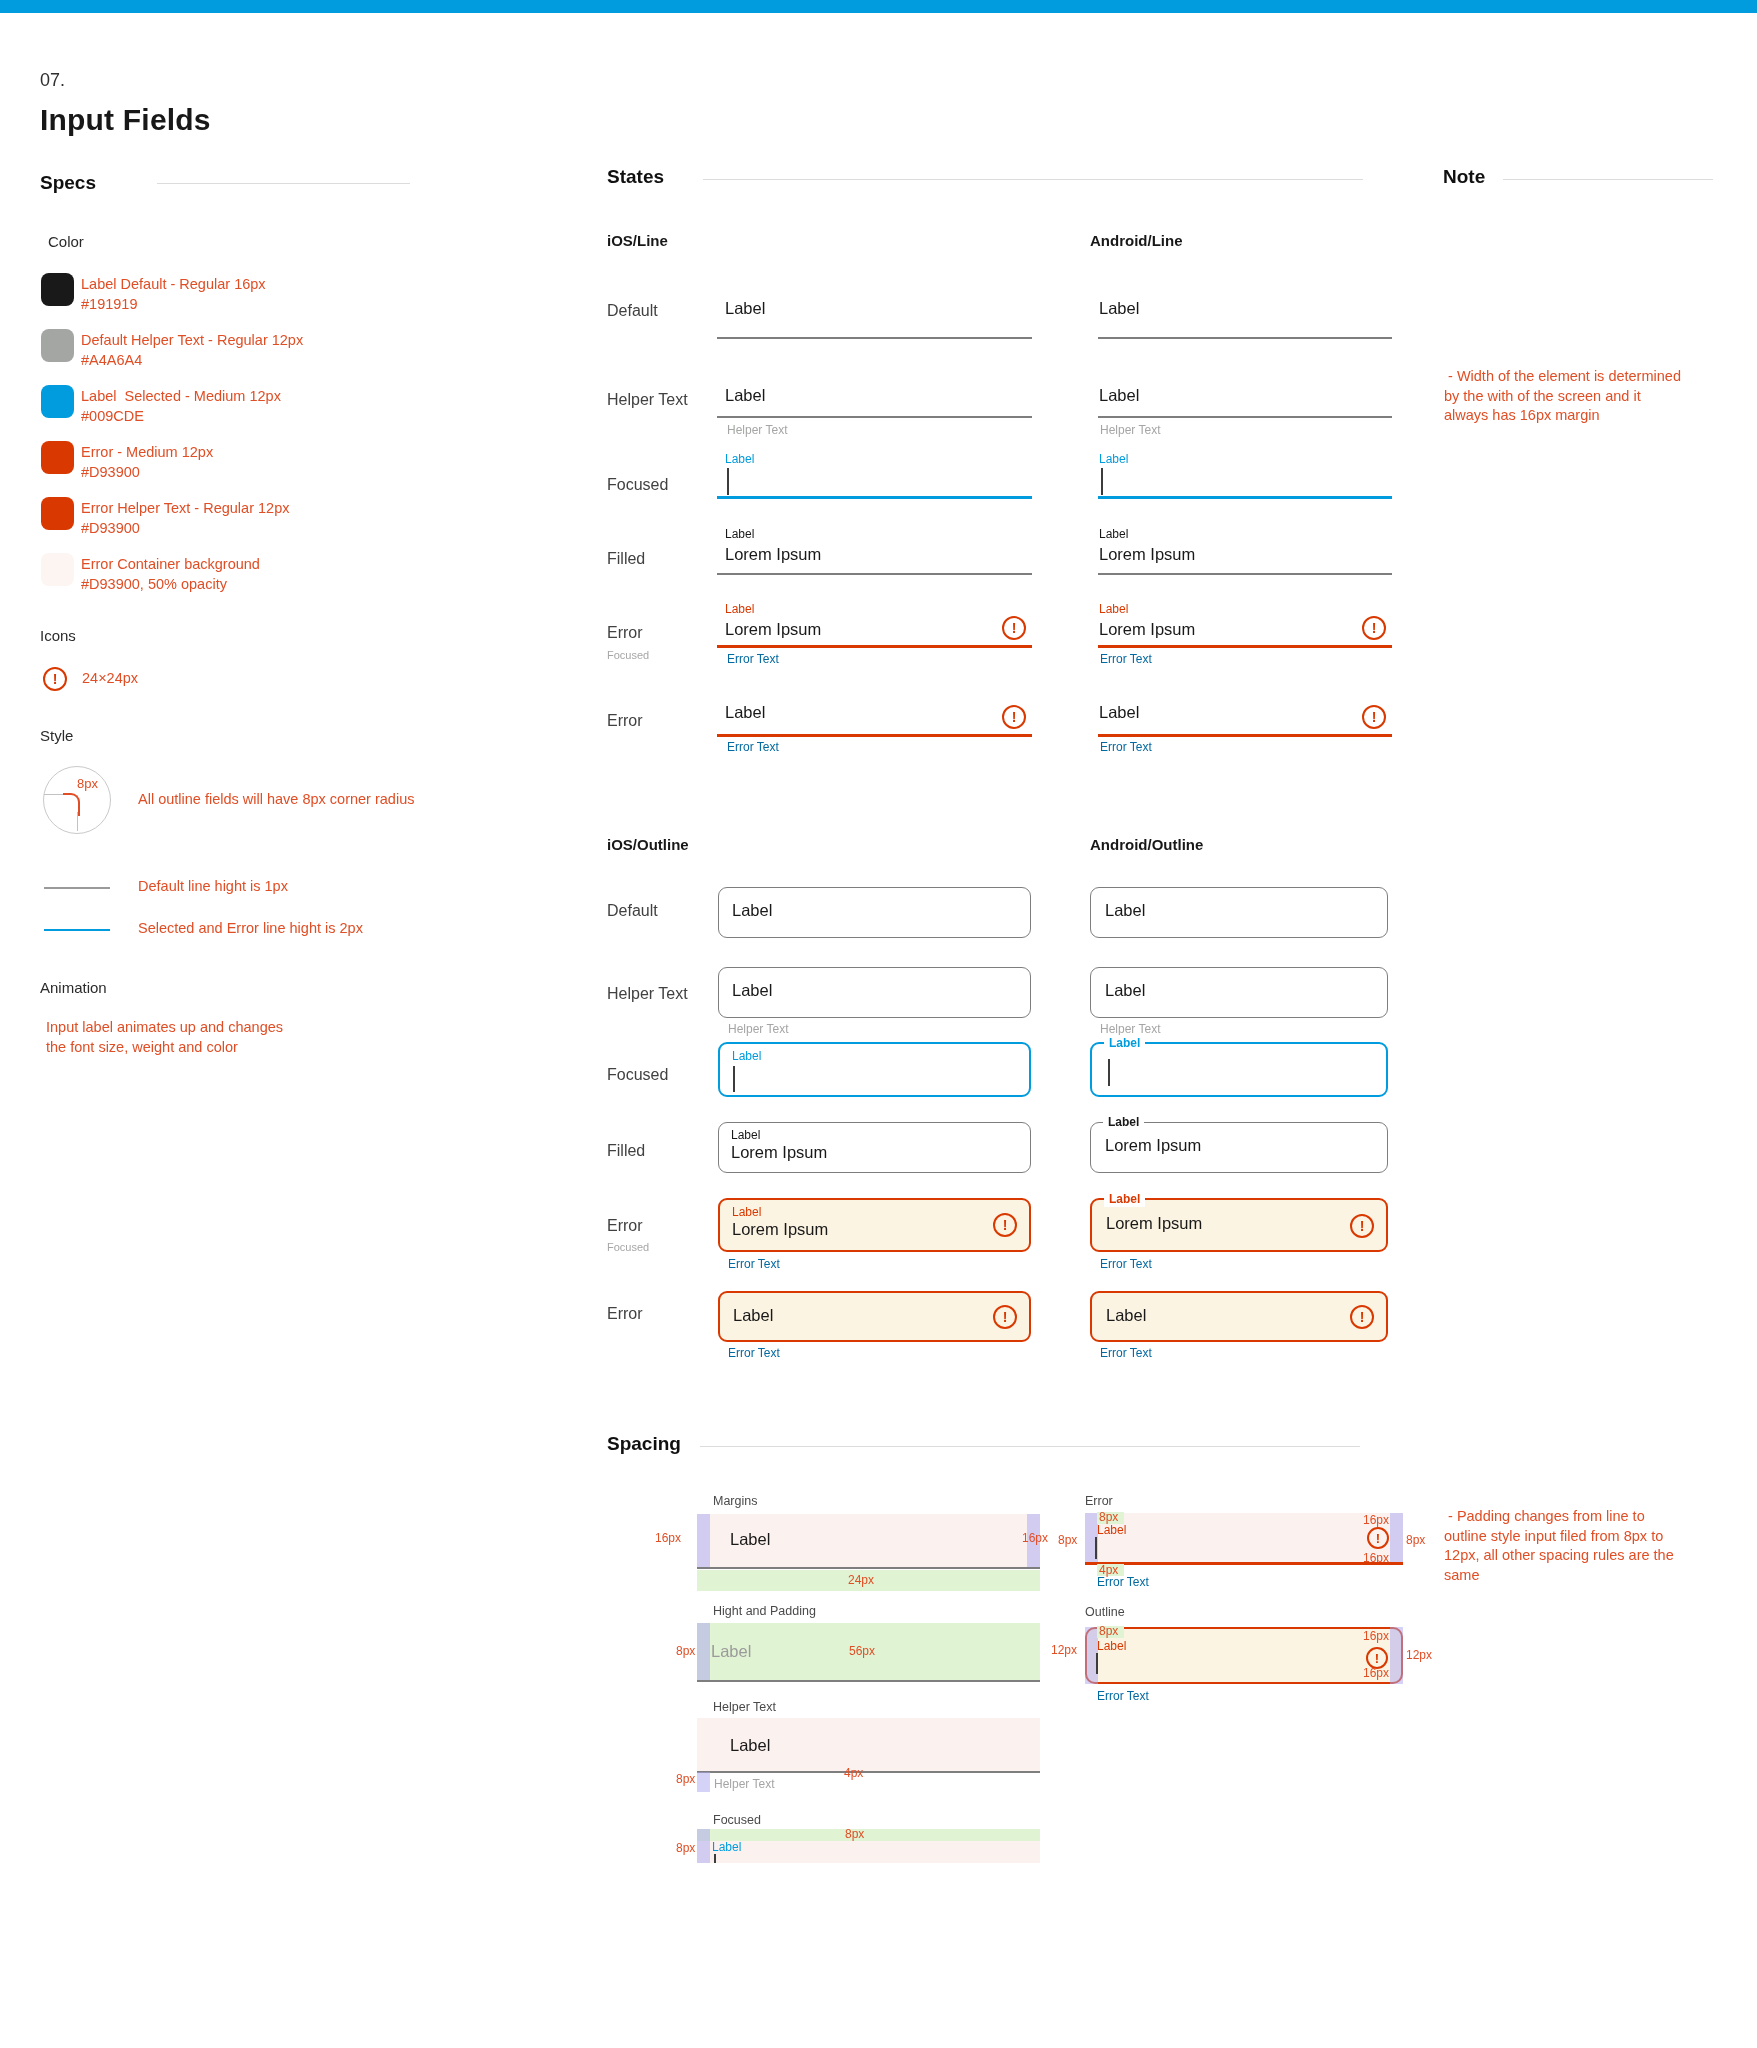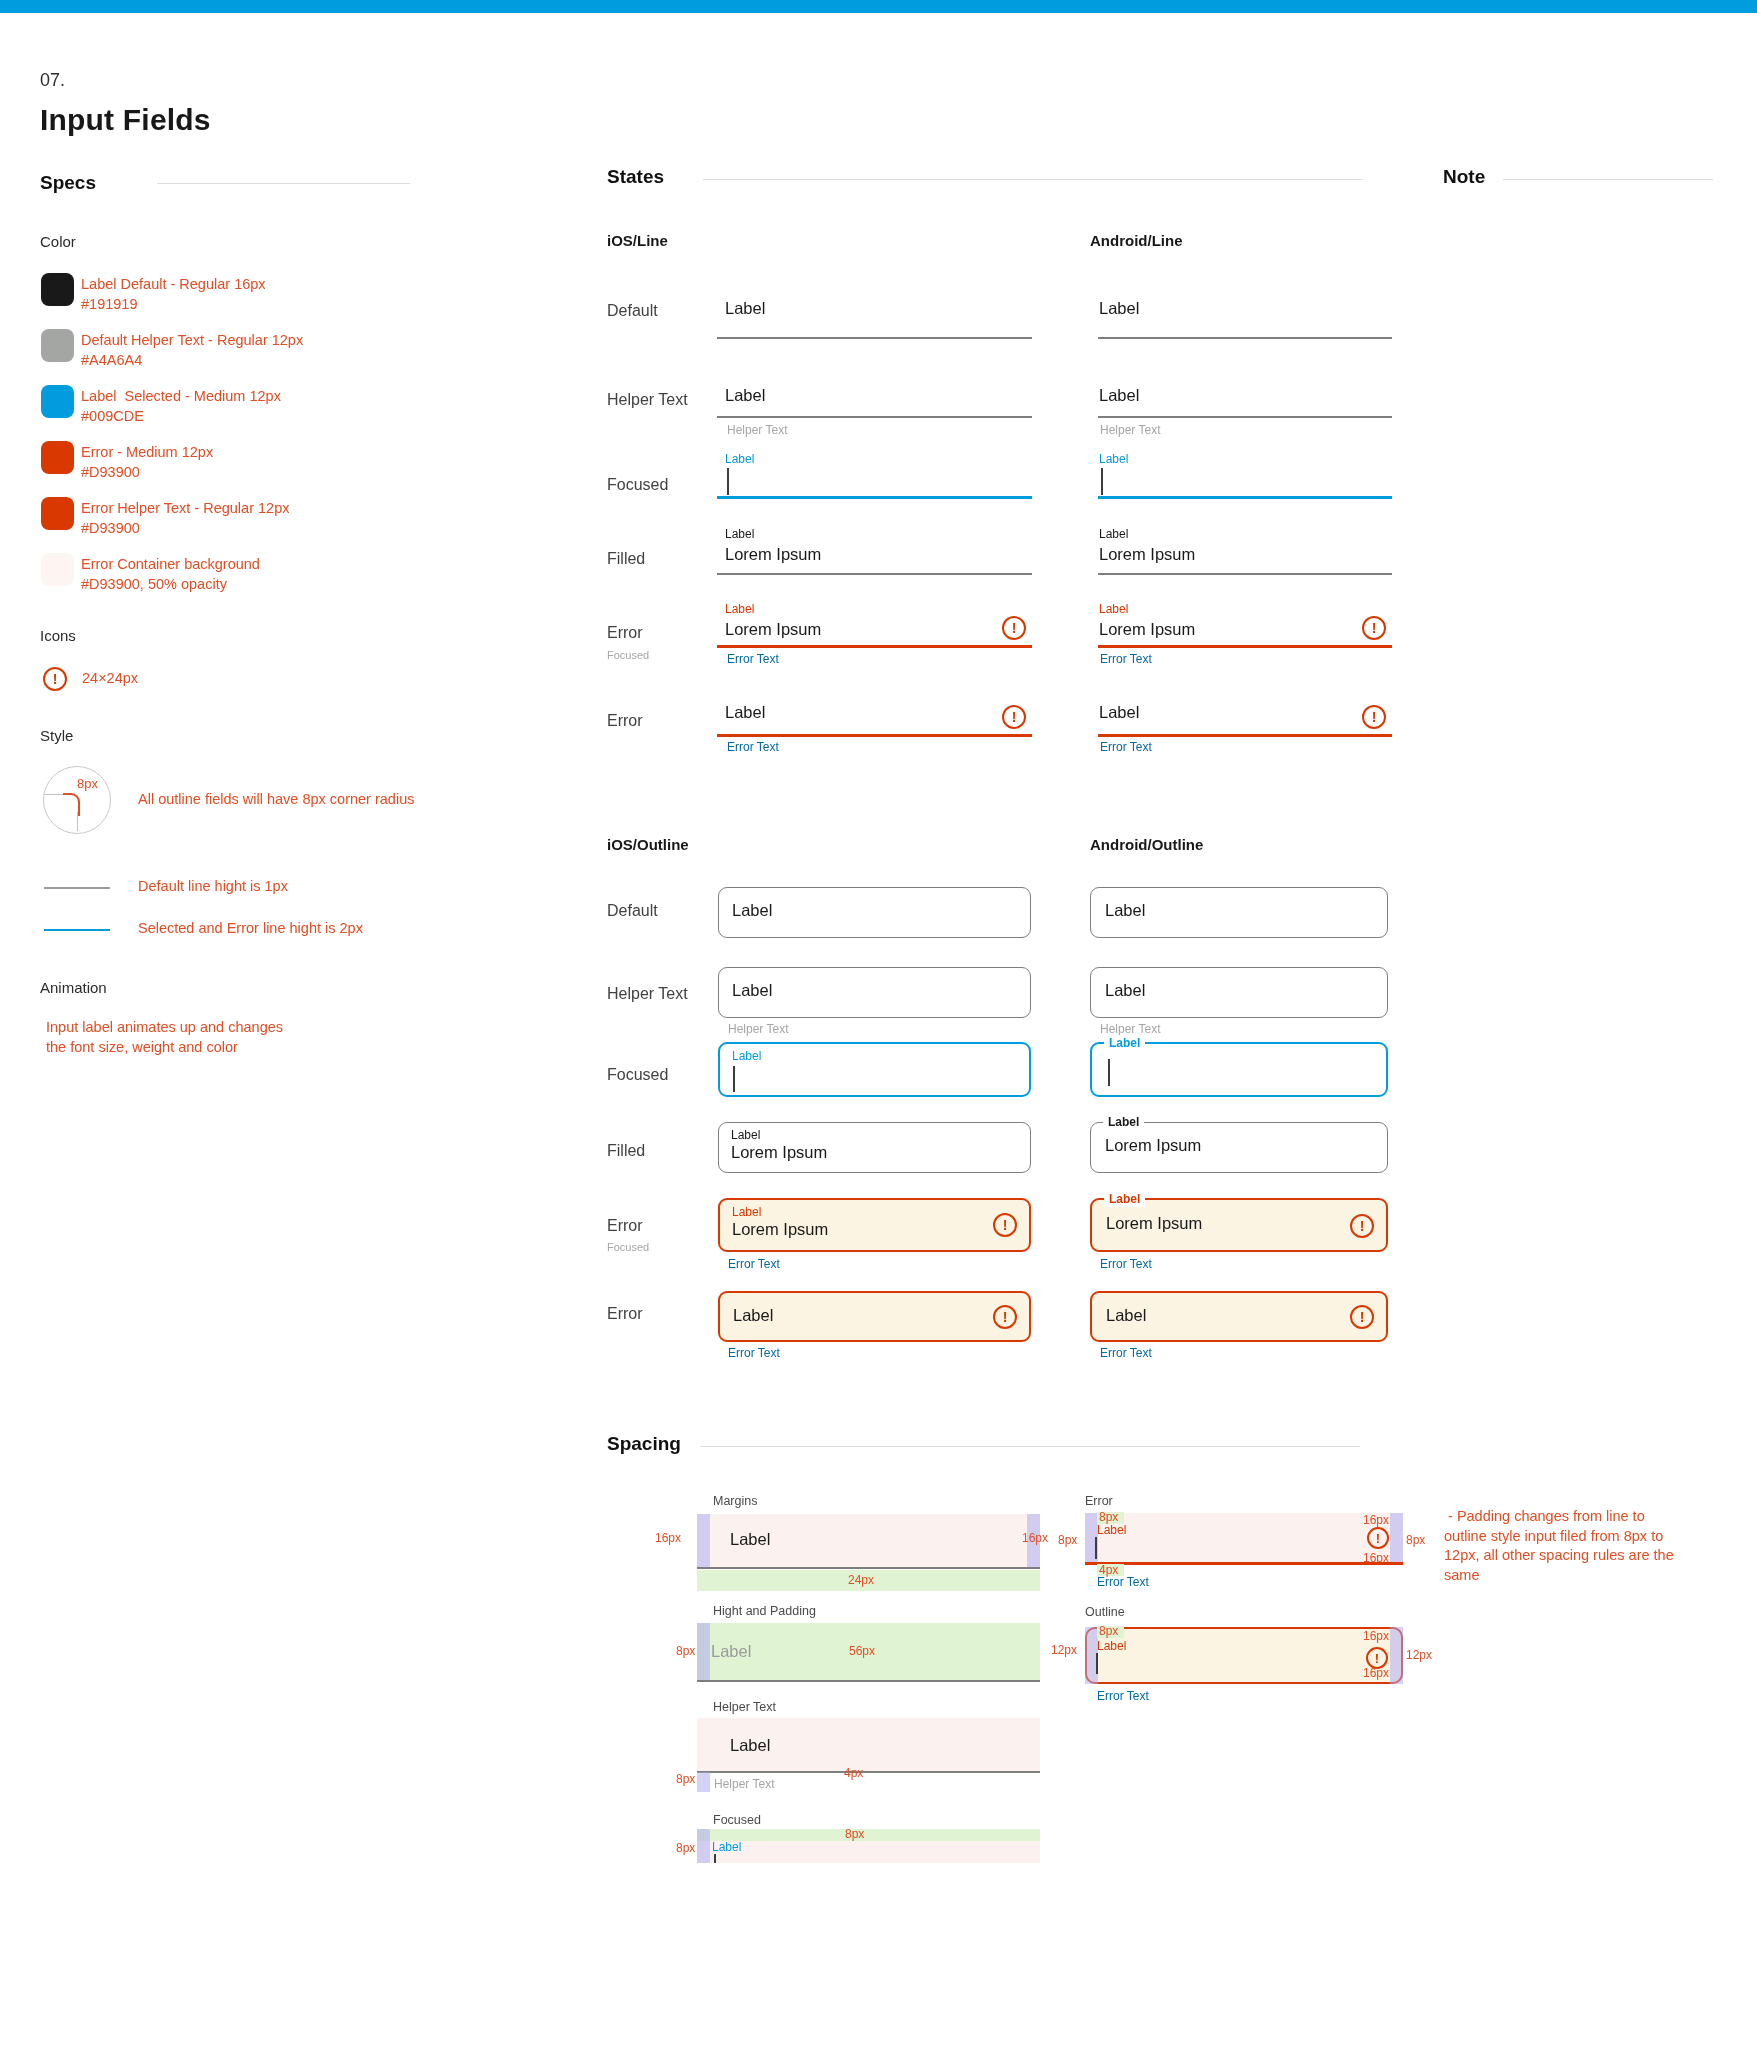--- a/index.html
+++ b/index.html
@@ -51,21 +51,21 @@
 <div id="canvas">
 
   <div class="a" style="left:0;top:0;width:1757px;height:13px;background:#009CDE"></div>
 
   <span class="a hnum" style="left:40px;top:70px">07.</span>
   <span class="a h1" style="left:40px;top:103px">Input Fields</span>
 
   <span class="a h2" style="left:40px;top:172px">Specs</span>
   <div class="a div" style="left:157px;top:183px;width:253px"></div>
 
-  <span class="a sub" style="left:40px;top:233px">Color</span>
+  <span class="a sub" style="left:48px;top:233px">Color</span>
 
   <div class="a sw" style="left: 41px; top: 273px; background: rgb(25, 25, 25);"></div>
   <span class="a ann" style="left:81px;top:275px">Label Default - Regular 16px</span>
   <span class="a ann" style="left:81px;top:295px">#191919</span>
 
   <div class="a sw" style="left: 41px; top: 329px; background: rgb(164, 166, 164);"></div>
   <span class="a ann" style="left:81px;top:331px">Default Helper Text - Regular 12px</span>
   <span class="a ann" style="left:81px;top:351px">#A4A6A4</span>
 
   <div class="a sw" style="left: 41px; top: 385px; background: rgb(0, 156, 222);"></div>
@@ -106,20 +106,23 @@
 the font size, weight and color</span>
 
   <span class="a h2" style="left:607px;top:166px">States</span>
   <div class="a div" style="left:703px;top:179px;width:660px"></div>
   <span class="a h2" style="left:1443px;top:166px">Note</span>
   <div class="a div" style="left:1503px;top:179px;width:210px"></div>
 
   <span class="a grp" style="left:607px;top:232px">iOS/Line</span>
   <span class="a grp" style="left:1090px;top:232px">Android/Line</span>
 
+  <span class="a ann wrap" style="left:1444px;top:367px;width:300px"> - Width of the element is determined
+by the with of the screen and it
+always has 16px margin</span>
   <span class="a ann wrap" style="left:1444px;top:1507px;width:300px"> - Padding changes from line to
 outline style input filed from 8px to
 12px, all other spacing rules are the
 same</span>
 
   <span class="a rowl" style="left:607px;top:302px">Default</span>
   <span class="a rowl" style="left:607px;top:391px">Helper Text</span>
   <span class="a rowl" style="left:607px;top:476px">Focused</span>
   <span class="a rowl" style="left:607px;top:550px">Filled</span>
   <span class="a rowl" style="left:607px;top:624px">Error</span>

